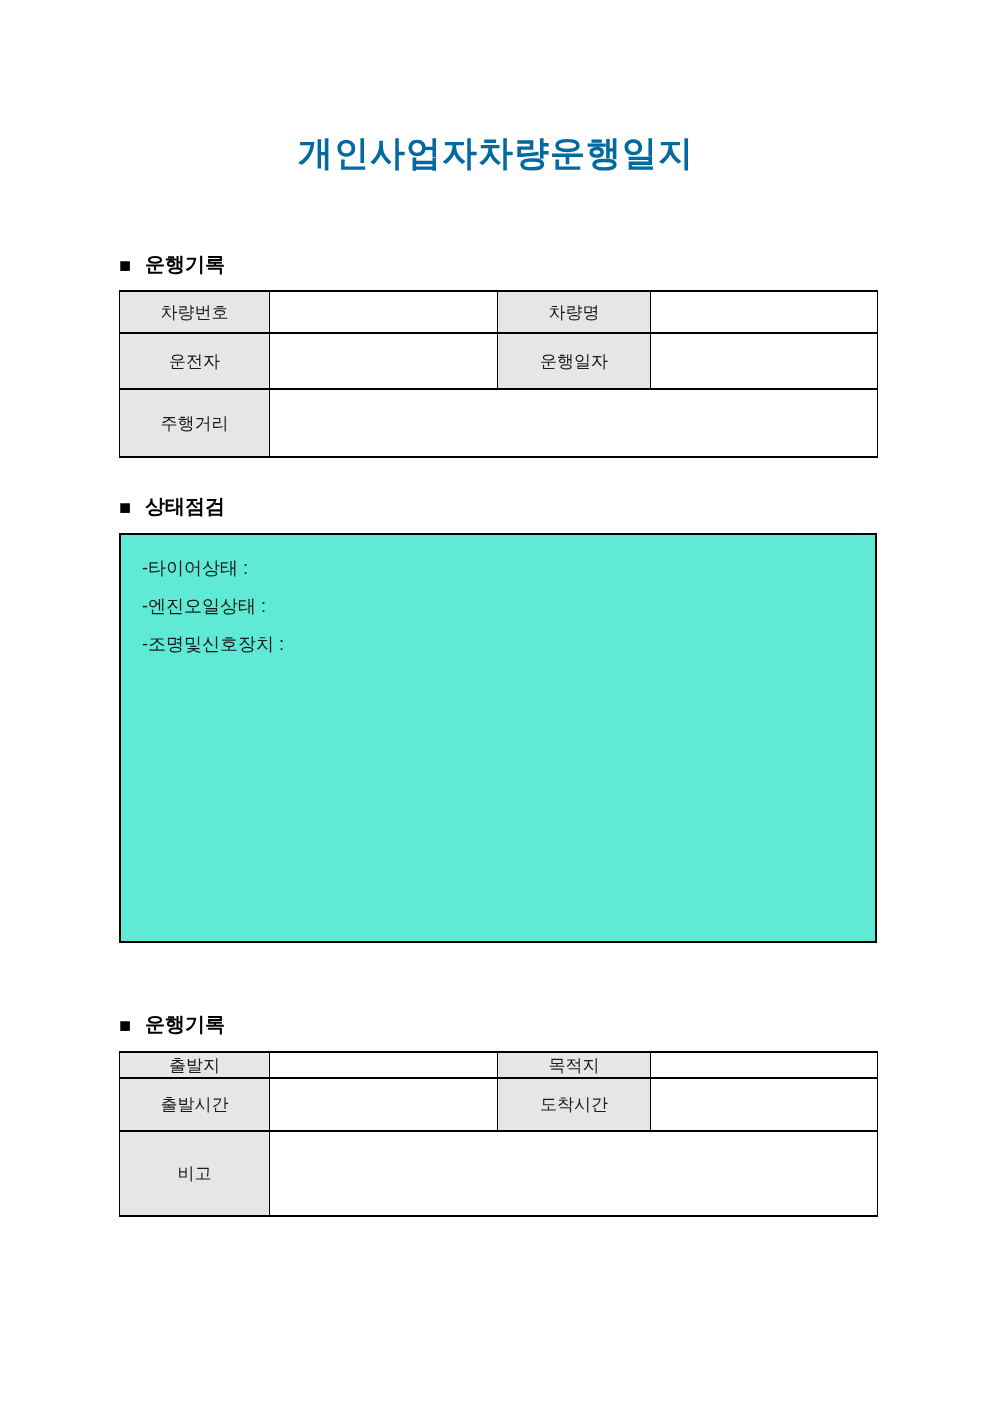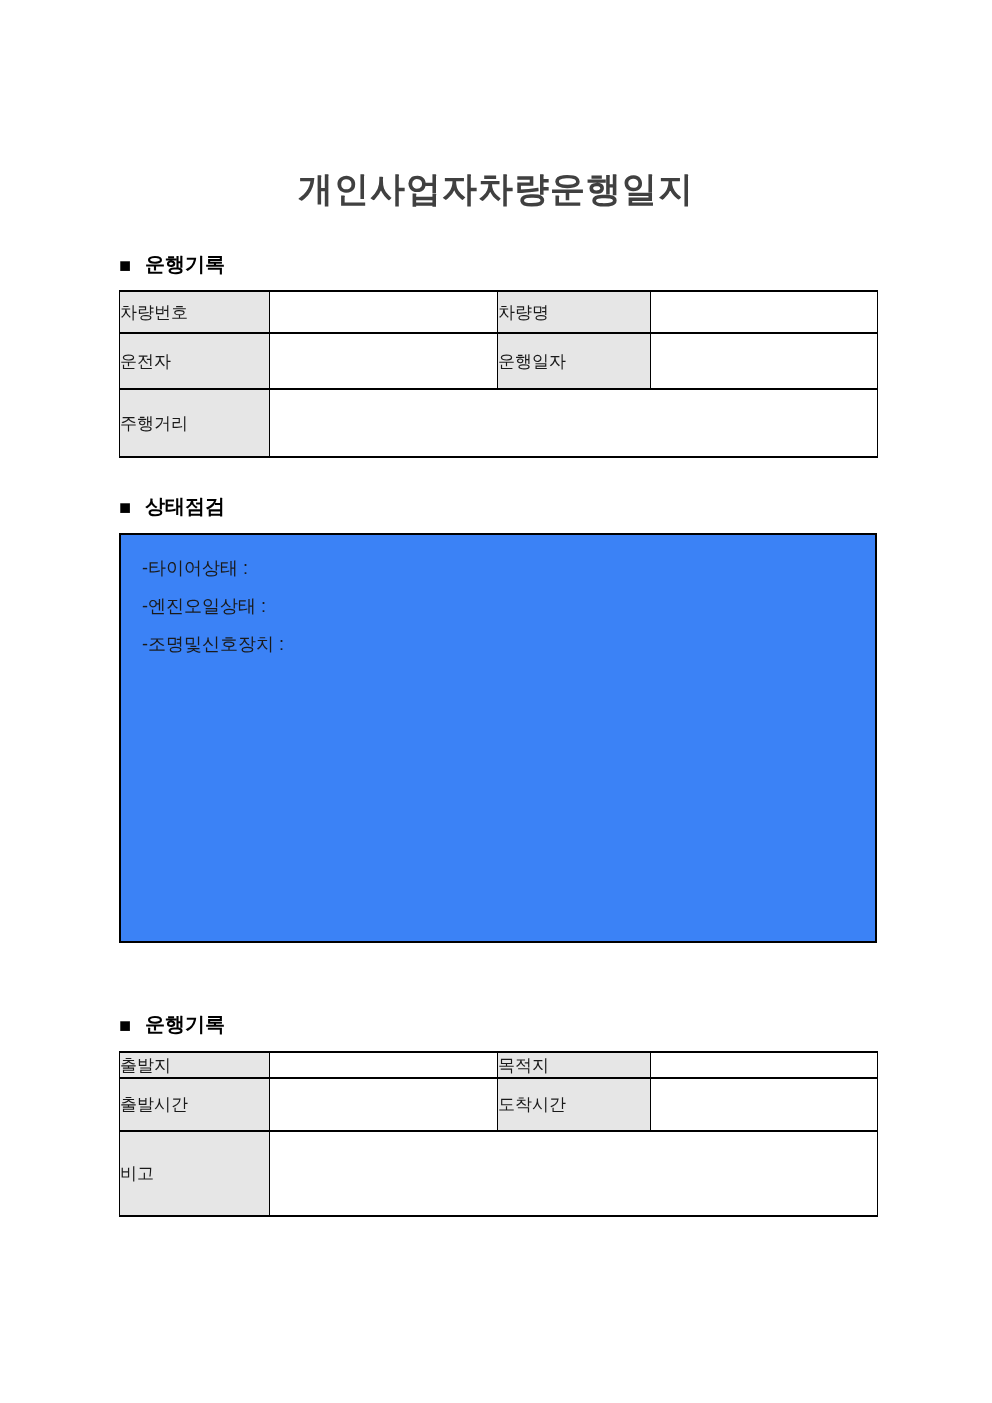--- a/index.html
+++ b/index.html
@@ -17,22 +17,21 @@
   }
   .doc-title {
     position: absolute;
     top: 130px;
     left: 0;
     width: 992px;
     text-align: center;
     font-size: 35px;
     font-weight: bold;
     letter-spacing: 1px;
-    color: #404040;
-    margin-top: 36px;
+    color: #0369a1;
   }
   .section-header {
     position: absolute;
     left: 119px;
     width: 758px;
     font-size: 20px;
     font-weight: bold;
     color: #000000;
     display: flex;
     align-items: center;
@@ -58,33 +57,34 @@
   .table-record  { top: 1051px; }
   table.form-table td {
     border-top: 2px solid #000000;
     border-bottom: 2px solid #000000;
     border-left: 1px solid #000000;
     border-right: 1px solid #000000;
     vertical-align: middle;
   }
   td.header-cell {
     background: var(--header-cell-bg, #e6e6e6);
+    text-align: center;
     color: #1a1a1a;
   }
   td.value-cell {
     background: #ffffff;
   }
   .check-box {
     position: absolute;
     left: 119px;
     top: 533px;
     width: 758px;
     height: 410px;
     border: 2px solid #000000;
-    background: #3b82f6;
+    background: #5eead4;
     padding: 14px 20px 0 21px;
     font-size: 18px;
     line-height: 38px;
     color: #1a1a1a;
   }
   .check-item { white-space: pre; }
 </style>
 </head>
 <body>
 

